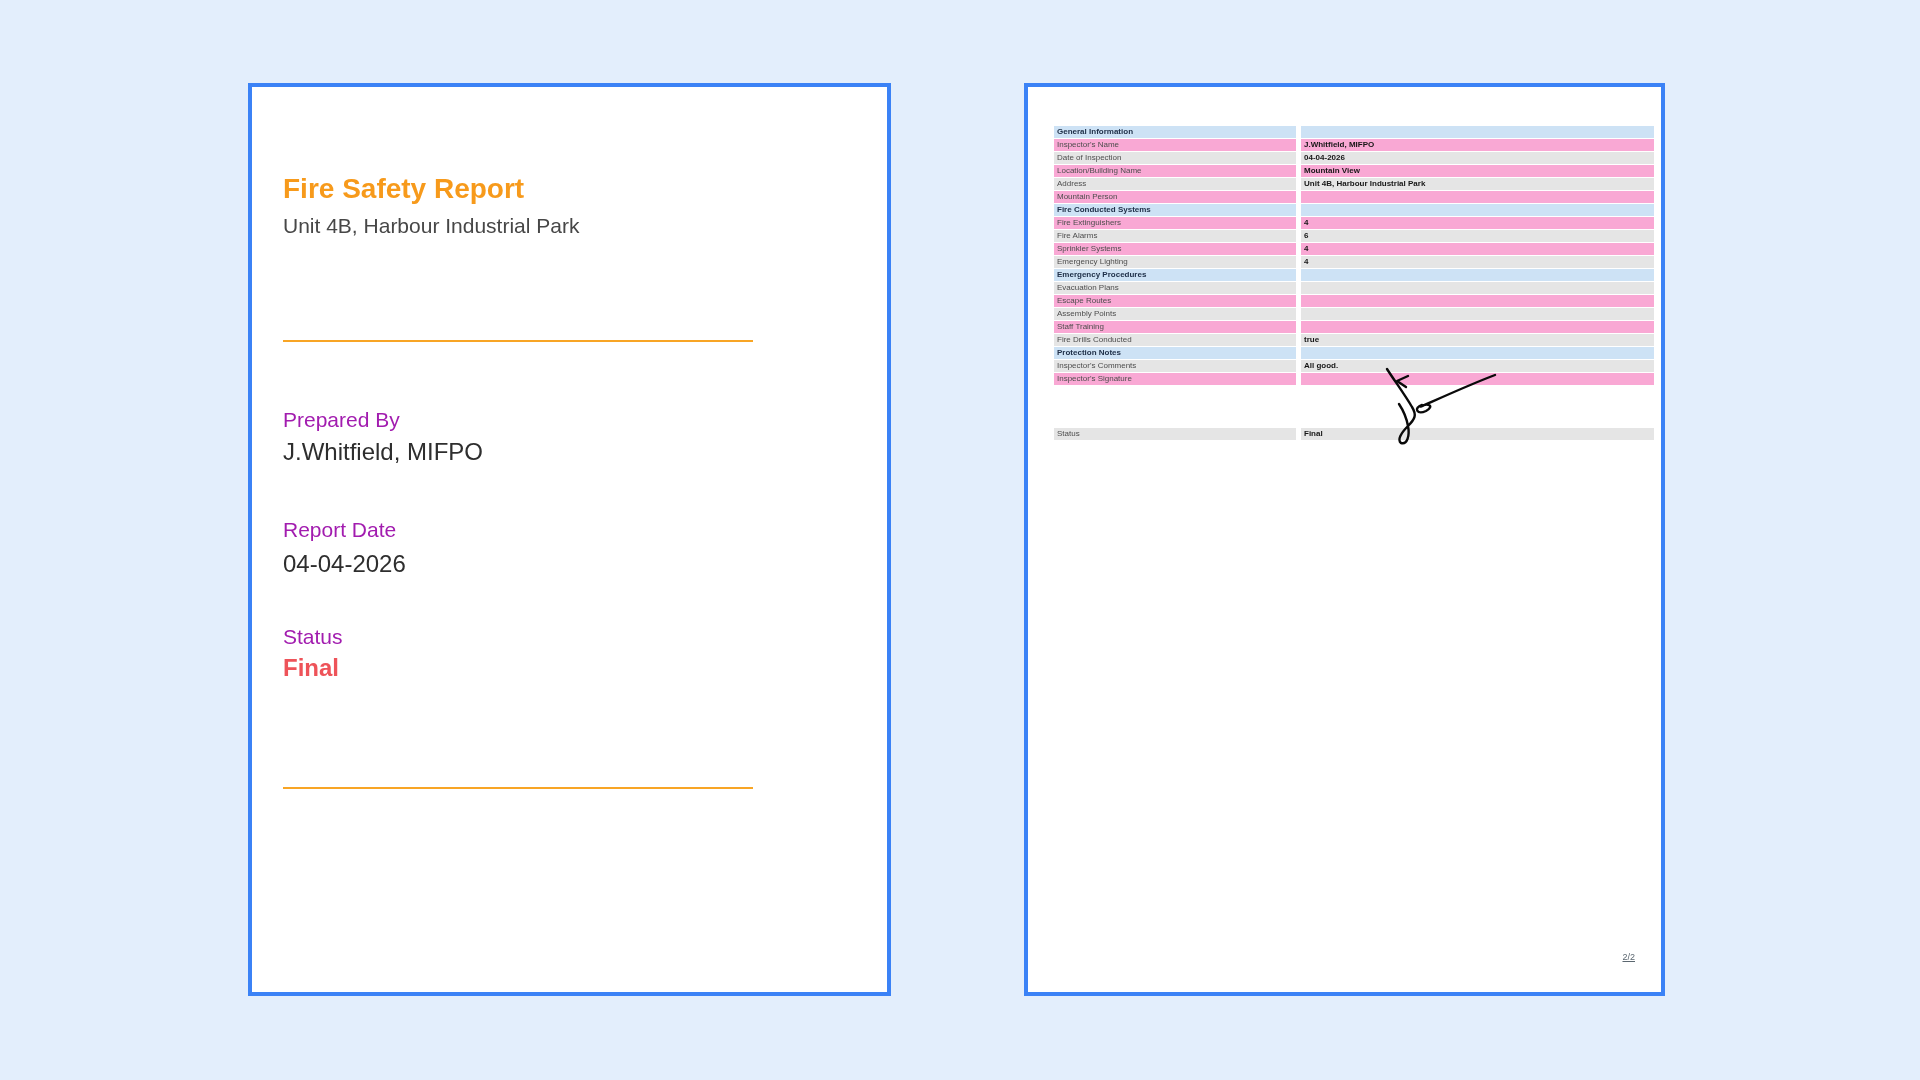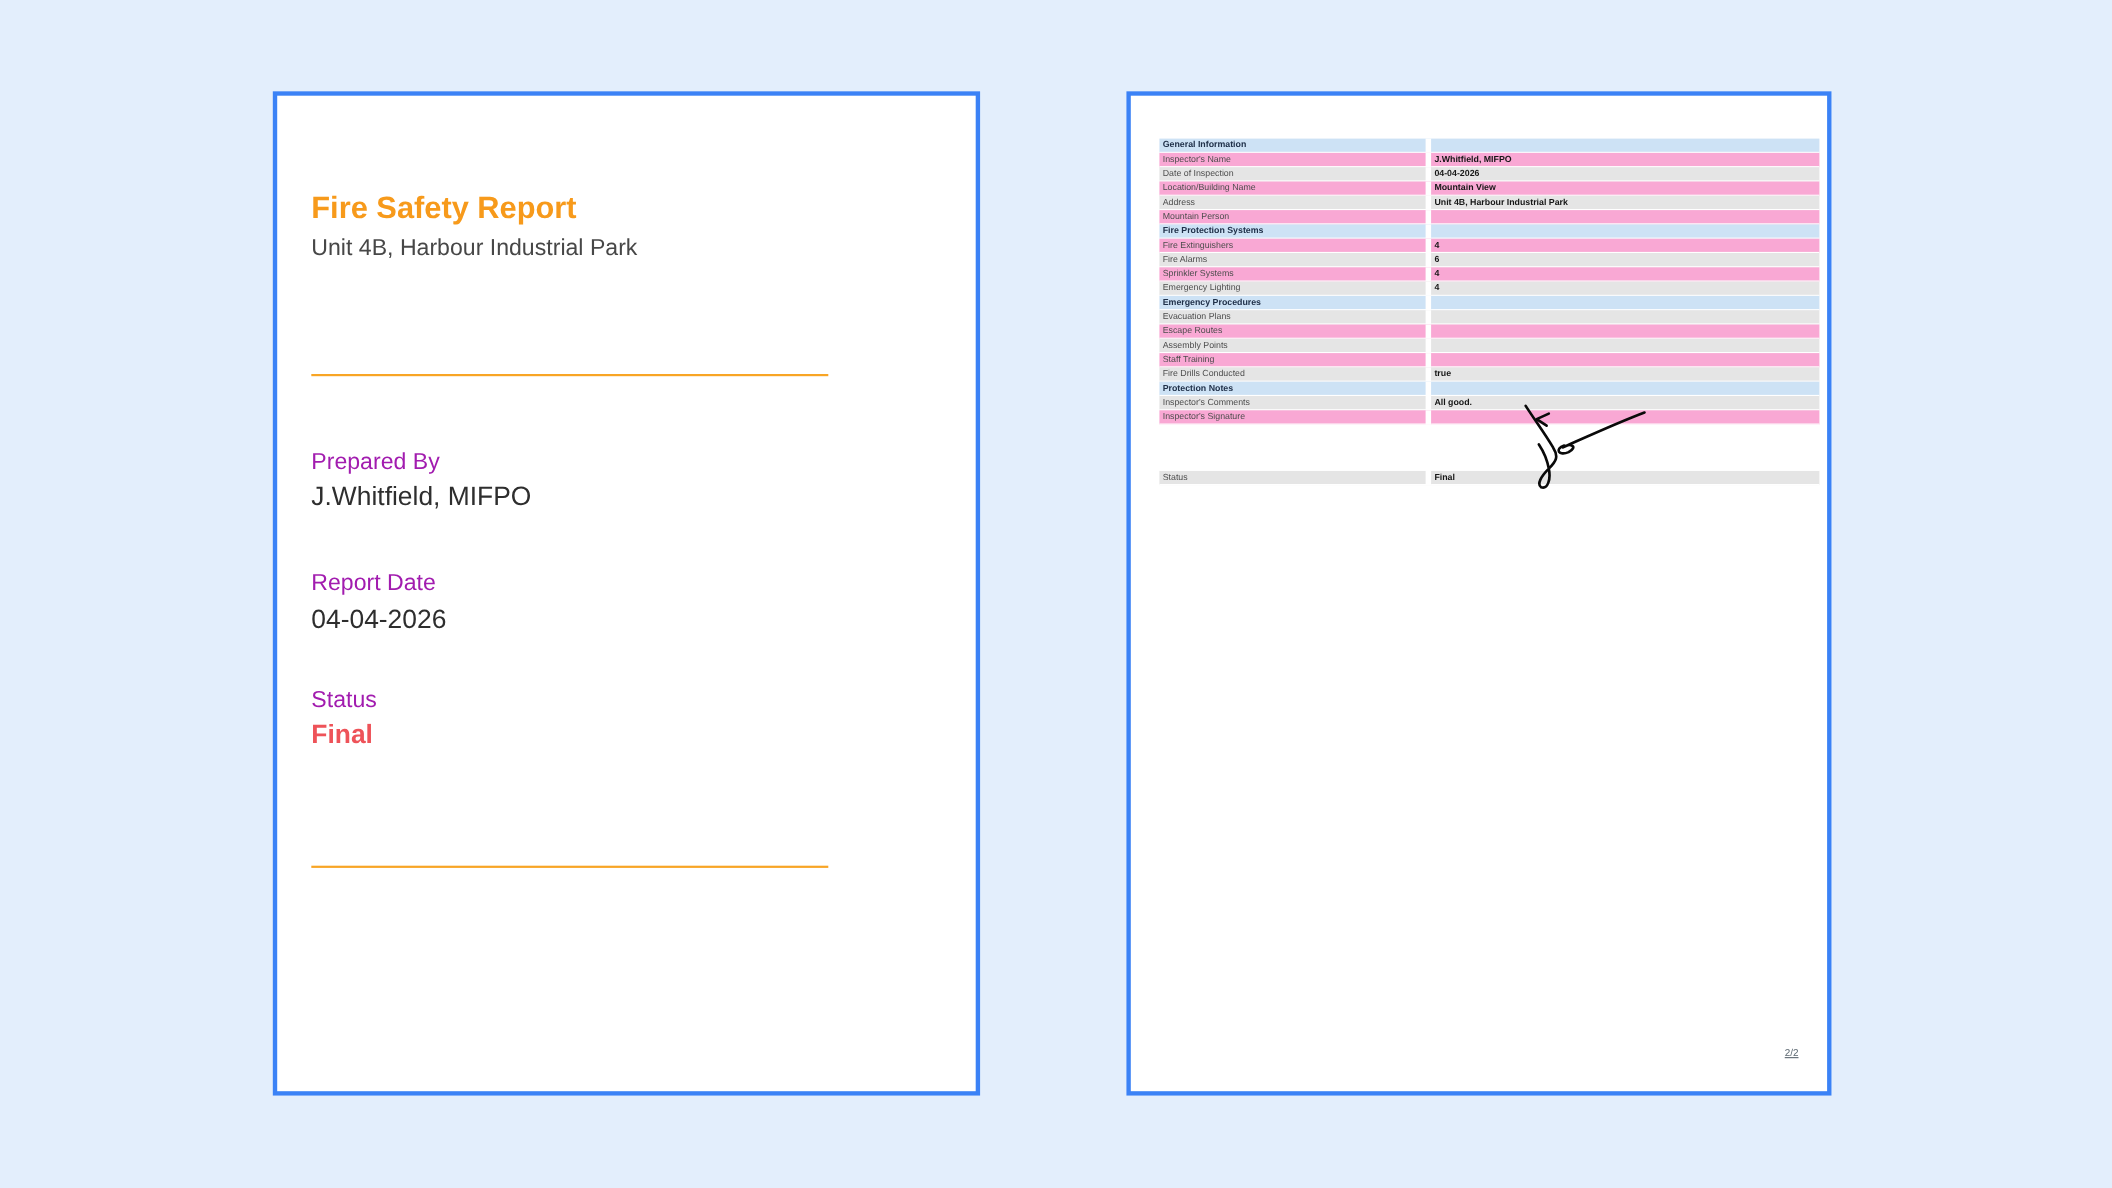--- a/index.html
+++ b/index.html
@@ -84,21 +84,21 @@
           </tr>
       <tr class="g">
             <td class="l">Address</td>
             <td class="v">Unit 4B, Harbour Industrial Park</td>
           </tr>
       <tr class="w">
             <td class="l">Mountain Person</td>
             <td class="v"></td>
           </tr>
       <tr class="sec">
-            <td class="l">Fire Protection Systems</td>
+            <td class="l">Fire Conducted Systems</td>
             <td class="v"></td>
           </tr>
       <tr class="w">
             <td class="l">Fire Extinguishers</td>
             <td class="v">4</td>
           </tr>
       <tr class="g">
             <td class="l">Fire Alarms</td>
             <td class="v">6</td>
           </tr>

